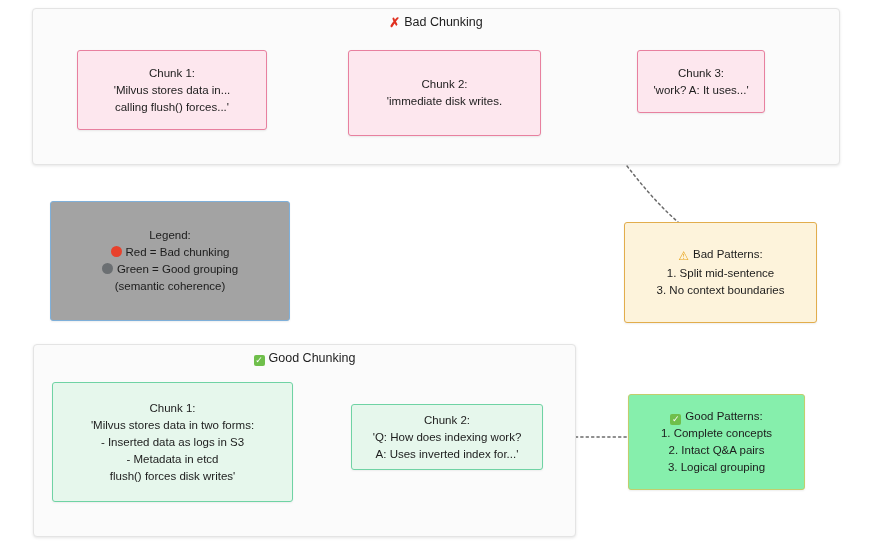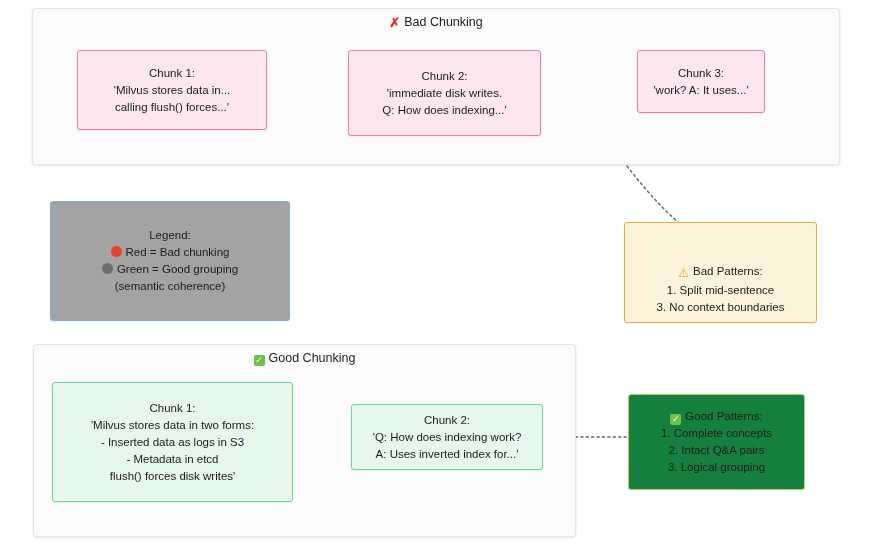--- a/index.html
+++ b/index.html
@@ -69,24 +69,23 @@
   }
   .node.legend {
     background: #a3a3a3;
     border: 1.4px solid #7fb0da;
     box-shadow: 0 1px 2px rgba(0,0,0,0.07);
   }
   .node.warn {
     background: #fdf3db;
     border: 1.6px solid #e2ad4c;
     box-shadow: 0 1px 2px rgba(0,0,0,0.07);
-    justify-content: flex-end;
   }
   .node.okpat {
-    background: #15803d;
+    background: #86efac;
     border: 1.6px solid #c2ce6c;
     box-shadow: 0 1px 2px rgba(0,0,0,0.07);
   }
 
   .inline-icon {
     display: inline-block;
     vertical-align: -2px;
     margin-right: 4px;
   }
   .dot {
@@ -138,21 +137,20 @@
 
   <div class="node bad" style="left:77px; top:50px; width:190px; height:80px;">
     <span class="ln">Chunk 1:</span>
     <span class="ln">'Milvus stores data in...</span>
     <span class="ln">calling flush() forces...'</span>
   </div>
 
   <div class="node bad" style="left:348px; top:50px; width:193px; height:86px;">
     <span class="ln">Chunk 2:</span>
     <span class="ln">'immediate disk writes.</span>
-    <span class="ln">Q: How does indexing...'</span>
   </div>
 
   <div class="node bad" style="left:637px; top:50px; width:128px; height:63px;">
     <span class="ln">Chunk 3:</span>
     <span class="ln">'work? A: It uses...'</span>
   </div>
 
   <div class="node legend" style="left:50px; top:201px; width:240px; height:120px;">
     <span class="ln">Legend:</span>
     <span class="ln">

